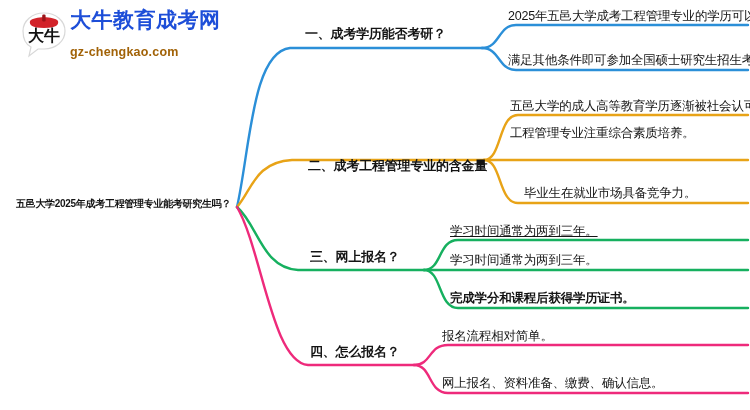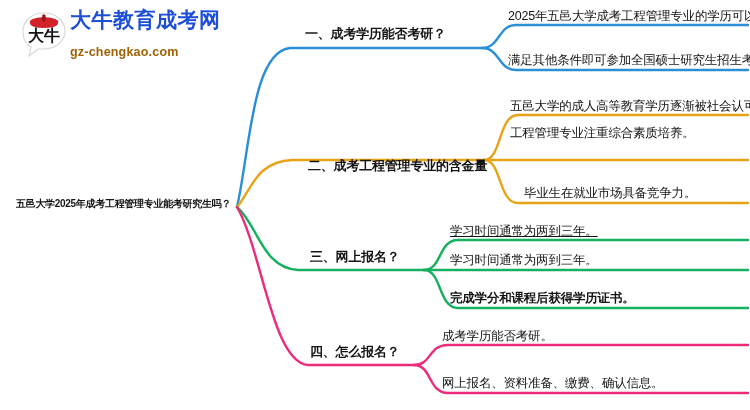--- a/index.html
+++ b/index.html
@@ -143,14 +143,14 @@
 <div class="node-text leaf-label" style="left:510px; top:98px;">五邑大学的成人高等教育学历逐渐被社会认可。</div>
 <div class="node-text leaf-label" style="left:510px; top:125px;">工程管理专业注重综合素质培养。</div>
 <div class="node-text leaf-label" style="left:524px; top:185px;">毕业生在就业市场具备竞争力。</div>
 
 <div class="node-text branch-label" style="left:310px; top:248px;">三、网上报名？</div>
 <div class="node-text leaf-label" style="left:450px; top:223px;text-decoration:underline;">学习时间通常为两到三年。</div>
 <div class="node-text leaf-label" style="left:450px; top:252px;">学习时间通常为两到三年。</div>
 <div class="node-text leaf-label" style="left:450px; top:290px;font-weight:bold;">完成学分和课程后获得学历证书。</div>
 
 <div class="node-text branch-label" style="left:310px; top:343px;">四、怎么报名？</div>
-<div class="node-text leaf-label" style="left:442px; top:328px;">成考学历能否考研。</div>
+<div class="node-text leaf-label" style="left:442px; top:328px;">报名流程相对简单。</div>
 <div class="node-text leaf-label" style="left:442px; top:375px;text-align:center;">网上报名、资料准备、缴费、确认信息。</div>
 
 </body></html>

